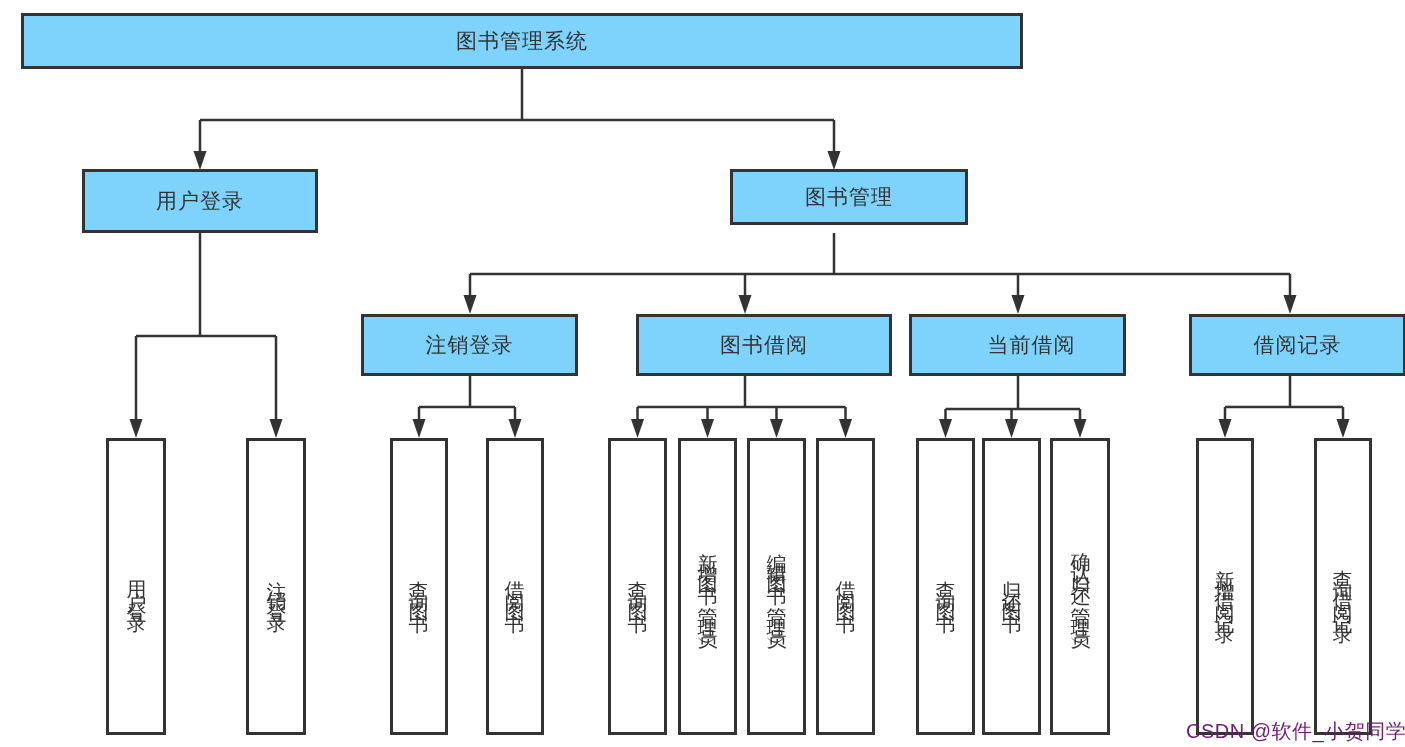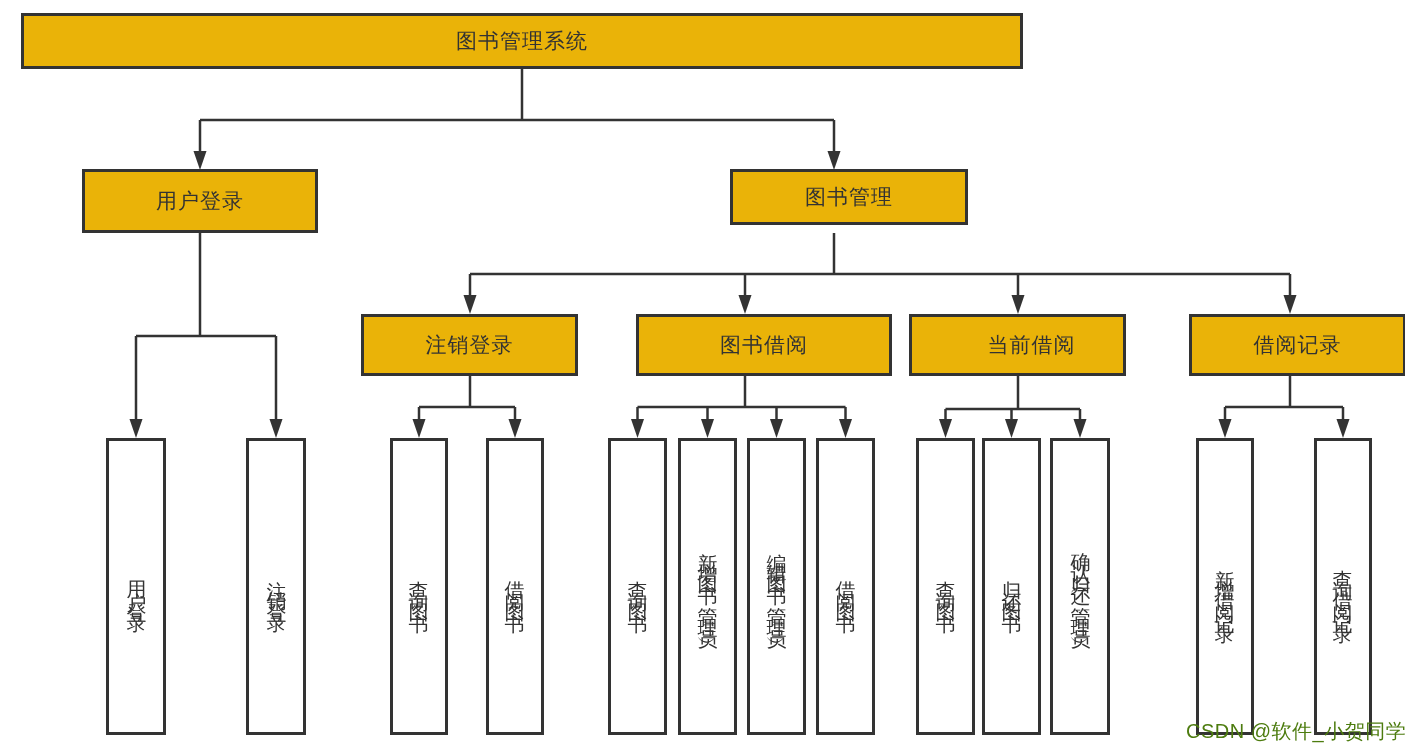--- a/index.html
+++ b/index.html
@@ -16,21 +16,21 @@
     left: 0; top: 0;
     width: 1405px; height: 747px;
     pointer-events: none;
   }
   #wires line { stroke: #333333; stroke-width: 2.5; }
   #wires polygon { fill: #333333; stroke: none; }
   .hbox {
     position: absolute;
     box-sizing: border-box;
     border: 3px solid #333333;
-    background: #eab308;
+    background: #7dd3fc;
     display: flex;
     align-items: center;
     justify-content: center;
     font-size: 21px;
     letter-spacing: 1px;
     color: #333333;
     z-index: 2;
   }
   .vbox {
     position: absolute;
@@ -45,21 +45,21 @@
     letter-spacing: 11px;
     color: #333333;
     z-index: 2;
   }
   .watermark {
     position: absolute;
     left: 1186px;
     top: 718px;
     font-size: 20px;
     letter-spacing: 0.5px;
-    color: #4d7c0f;
+    color: #701a75;
     z-index: 5;
     white-space: nowrap;
   }
 </style>
 </head>
 <body>
 
 <div id="canvas">
 
   <svg id="wires" viewBox="0 0 1405 747" xmlns="http://www.w3.org/2000/svg">

